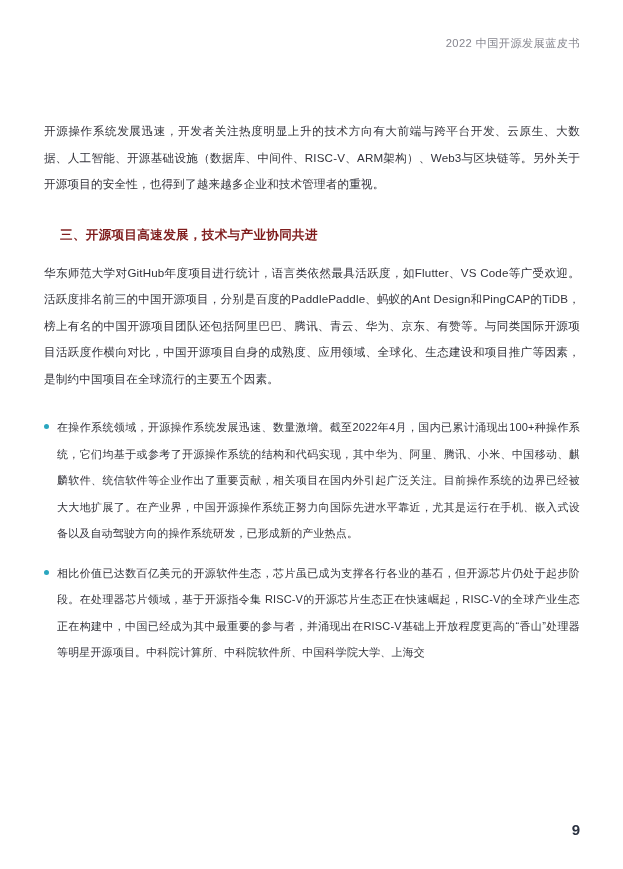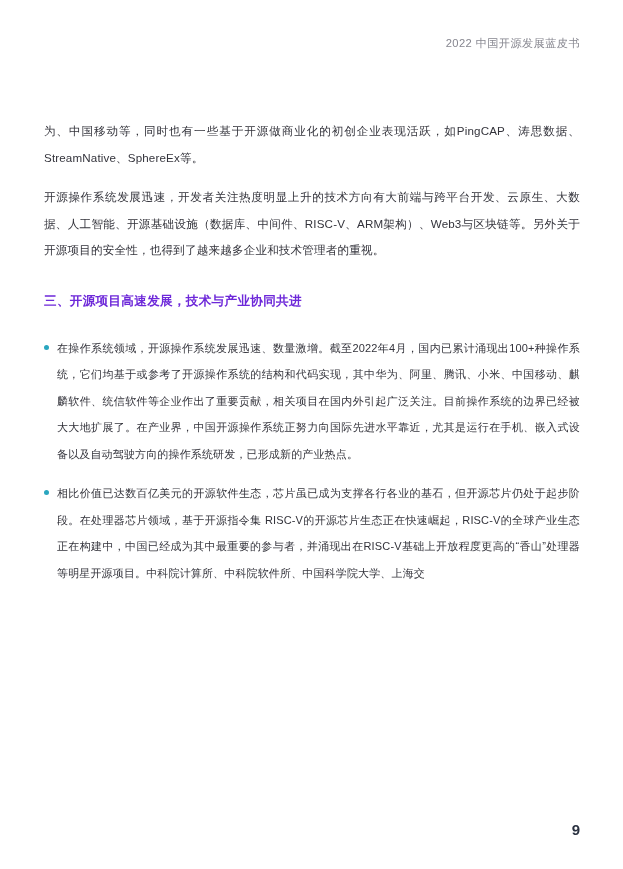--- a/index.html
+++ b/index.html
@@ -50,25 +50,25 @@
     margin: 0 0 13px 0;
     font-size: 11.6px;
     line-height: 26.5px;
     color: #33333b;
     text-align: justify;
     text-justify: inter-ideograph;
     letter-spacing: 0.15px;
   }
 
   h2.section-heading {
-    margin: 24px 0 12px 0;
+    margin: 24px 0 12px 16px;
     font-size: 12.6px;
     line-height: 26px;
     font-weight: bold;
-    color: #6d28d9;
+    color: #7f1d1d;
     letter-spacing: 0.3px;
     text-align: left;
   }
 
   
   ul.bullet-list {
     margin: 0;
     padding: 0;
     list-style: none;
   }
@@ -109,27 +109,27 @@
 </style>
 </head>
 <body>
 
 <div class="page">
 
   <div class="running-header">2022 中国开源发展蓝皮书</div>
 
   <div class="content">
 
-    <p class="body-para">为、中国移动等，同时也有一些基于开源做商业化的初创企业表现活跃，如PingCAP、涛思数据、StreamNative、SphereEx等。</p>
 
     <p class="body-para">开源操作系统发展迅速，开发者关注热度明显上升的技术方向有大前端与跨平台开发、云原生、大数据、人工智能、开源基础设施（数据库、中间件、RISC-V、ARM架构）、Web3与区块链等。另外关于开源项目的安全性，也得到了越来越多企业和技术管理者的重视。</p>
 
     <h2 class="section-heading">三、开源项目高速发展，技术与产业协同共进</h2>
 
 
+    <p class="body-para">华东师范大学对GitHub年度项目进行统计，语言类依然最具活跃度，如Flutter、VS Code等广受欢迎。活跃度排名前三的中国开源项目，分别是百度的PaddlePaddle、蚂蚁的Ant Design和PingCAP的TiDB，榜上有名的中国开源项目团队还包括阿里巴巴、腾讯、青云、华为、京东、有赞等。与同类国际开源项目活跃度作横向对比，中国开源项目自身的成熟度、应用领域、全球化、生态建设和项目推广等因素，是制约中国项目在全球流行的主要五个因素。</p>
 
     <div class="spacer-sm"></div>
 
     <ul class="bullet-list">
       <li class="bullet-item">
         <span class="bullet-dot"></span>
         <span>在操作系统领域，开源操作系统发展迅速、数量激增。截至2022年4月，国内已累计涌现出100+种操作系统，它们均基于或参考了开源操作系统的结构和代码实现，其中华为、阿里、腾讯、小米、中国移动、麒麟软件、统信软件等企业作出了重要贡献，相关项目在国内外引起广泛关注。目前操作系统的边界已经被大大地扩展了。在产业界，中国开源操作系统正努力向国际先进水平靠近，尤其是运行在手机、嵌入式设备以及自动驾驶方向的操作系统研发，已形成新的产业热点。</span>
       </li>
       <li class="bullet-item">
         <span class="bullet-dot"></span>

